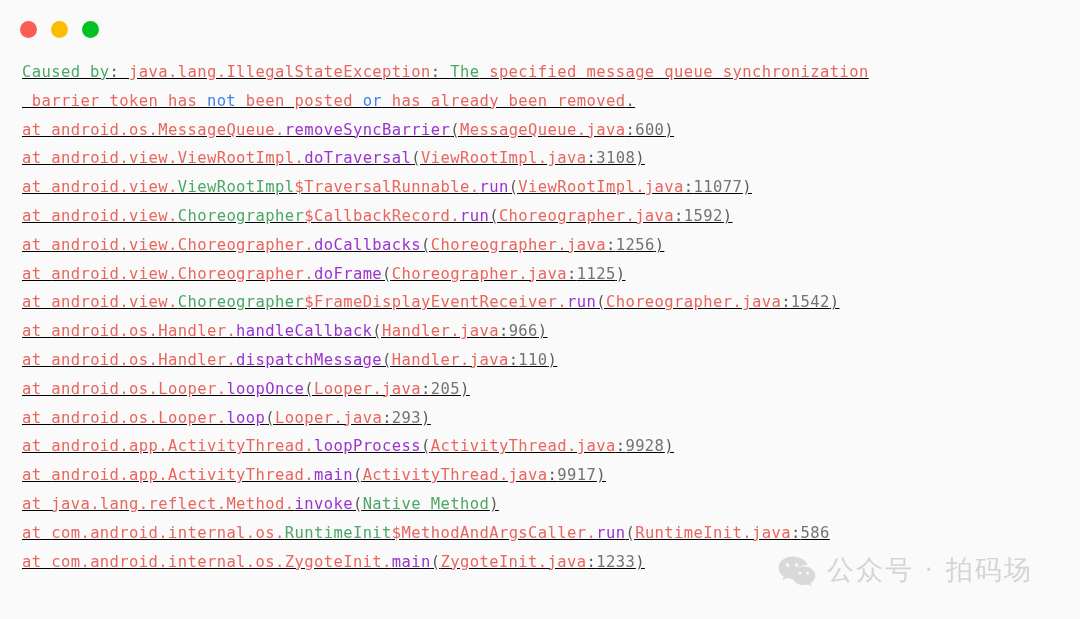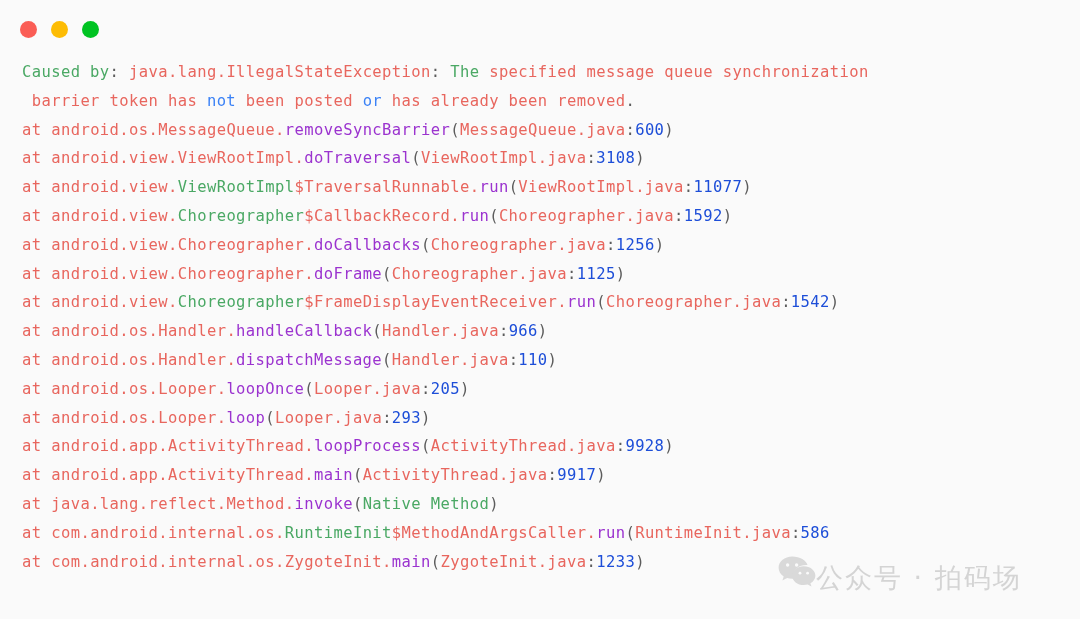--- a/index.html
+++ b/index.html
@@ -13,20 +13,21 @@
     font-family: "DejaVu Sans Mono", "Liberation Mono", monospace;
     overflow: hidden;
   }
 
   .window {
     position: relative;
     width: 1080px;
     height: 619px;
     background: #fafafa;
     box-sizing: border-box;
+    text-decoration: underline;
   }
 
   
   .titlebar {
     height: 58px;
     display: flex;
     align-items: center;
     padding-left: 20px;
     box-sizing: border-box;
   }
@@ -52,31 +53,32 @@
   }
   .line {
     white-space: pre;
     height: 28.8px;
   }
 
   
   .t-salmon { color: #e8665e; }
   .t-green  { color: #4aa864; }
   .t-purple { color: #9b33cf; }
-  .t-olive  { color: #1d4ed8; margin-top: 28px; }
+  .t-olive  { color: #737373; margin-top: 28px; }
   .t-gray   { color: #5c5c5c; }
   .t-blue   { color: #3b82f6; }
 
   
   .watermark {
     position: absolute;
     left: 778px;
     top: 556px;
     display: flex;
-    align-items: flex-end;
+    align-items: flex-start;
+    gap: 11px;
     opacity: 1;
     pointer-events: none;
   }
   .wm-icon { display: block; }
   .wm-text {
     font-family: "DejaVu Sans", "Liberation Sans", sans-serif;
     font-size: 27px;
     color: #d4d4d4;
     letter-spacing: 2px;
     line-height: 1;

